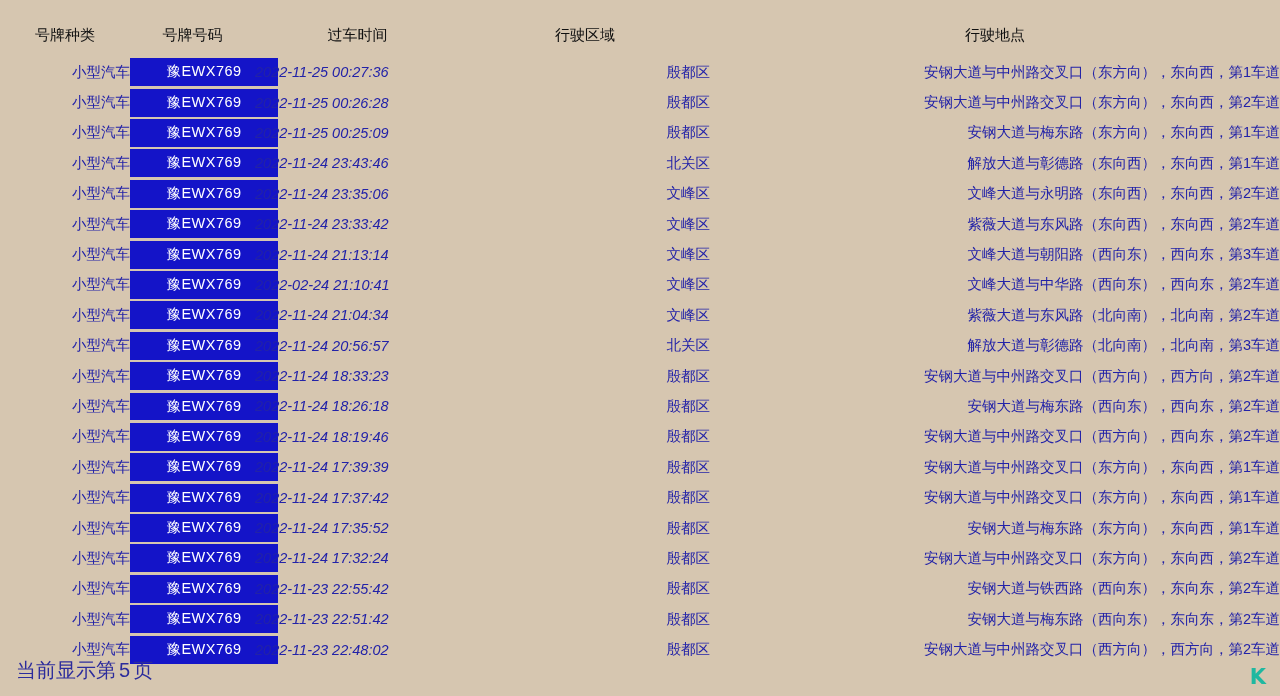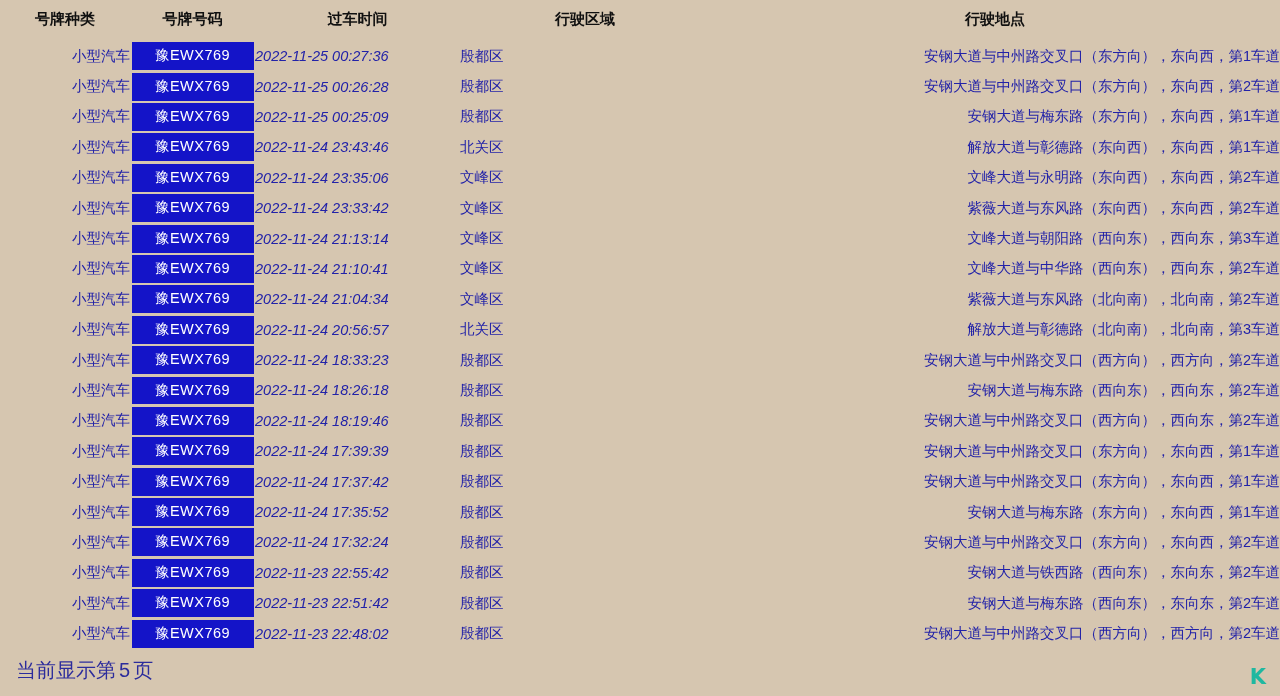--- a/index.html
+++ b/index.html
@@ -20,23 +20,23 @@
     background: #d6c6b0;
     box-sizing: border-box;
   }
   table.records {
     width: 1280px;
     border-collapse: collapse;
     table-layout: fixed;
   }
   table.records th {
     font-size: 15px;
-    font-weight: bold;
+    font-weight: normal;
     color: #101010;
-    padding: 10px 0 12px 0;
+    padding: 26px 0 12px 0;
     text-align: center;
     white-space: nowrap;
   }
   table.records td {
     font-size: 14.5px;
     color: #2222a8;
     padding: 0;
     height: 30.4px;
     vertical-align: middle;
     white-space: nowrap;
@@ -54,31 +54,31 @@
   .plate-wrap {
     text-align: center;
   }
   .plate {
     display: inline-block;
     background: #1414c8;
     color: #ffffff;
     font-size: 14.5px;
     letter-spacing: 0.5px;
     padding: 6px 0 6px 0;
-    width: 122px;
+    width: 148px;
     text-align: center;
     box-sizing: border-box;
     line-height: 1.1;
   }
   .cell-time {
     color: #2c2c9c;
     font-style: italic;
   }
   .cell-area {
-    text-align: left;
+    text-align: right;
     color: #2c2c9c;
   }
   .cell-place {
     text-align: right;
     color: #2c2c9c;
   }
   .footer {
     position: absolute;
     left: 16px;
     bottom: 12px;
@@ -169,21 +169,21 @@
       <tr>
         <td class="cell-type">小型汽车</td>
         <td class="plate-wrap"><span class="plate">豫EWX769</span></td>
         <td class="cell-time">2022-11-24 21:13:14</td>
         <td class="cell-area">文峰区</td>
         <td class="cell-place">文峰大道与朝阳路（西向东），西向东，第3车道</td>
       </tr>
       <tr>
         <td class="cell-type">小型汽车</td>
         <td class="plate-wrap"><span class="plate">豫EWX769</span></td>
-        <td class="cell-time">2022-11-24 21:10:41</td>
+        <td class="cell-time">2022-02-24 21:10:41</td>
         <td class="cell-area">文峰区</td>
         <td class="cell-place">文峰大道与中华路（西向东），西向东，第2车道</td>
       </tr>
       <tr>
         <td class="cell-type">小型汽车</td>
         <td class="plate-wrap"><span class="plate">豫EWX769</span></td>
         <td class="cell-time">2022-11-24 21:04:34</td>
         <td class="cell-area">文峰区</td>
         <td class="cell-place">紫薇大道与东风路（北向南），北向南，第2车道</td>
       </tr>

